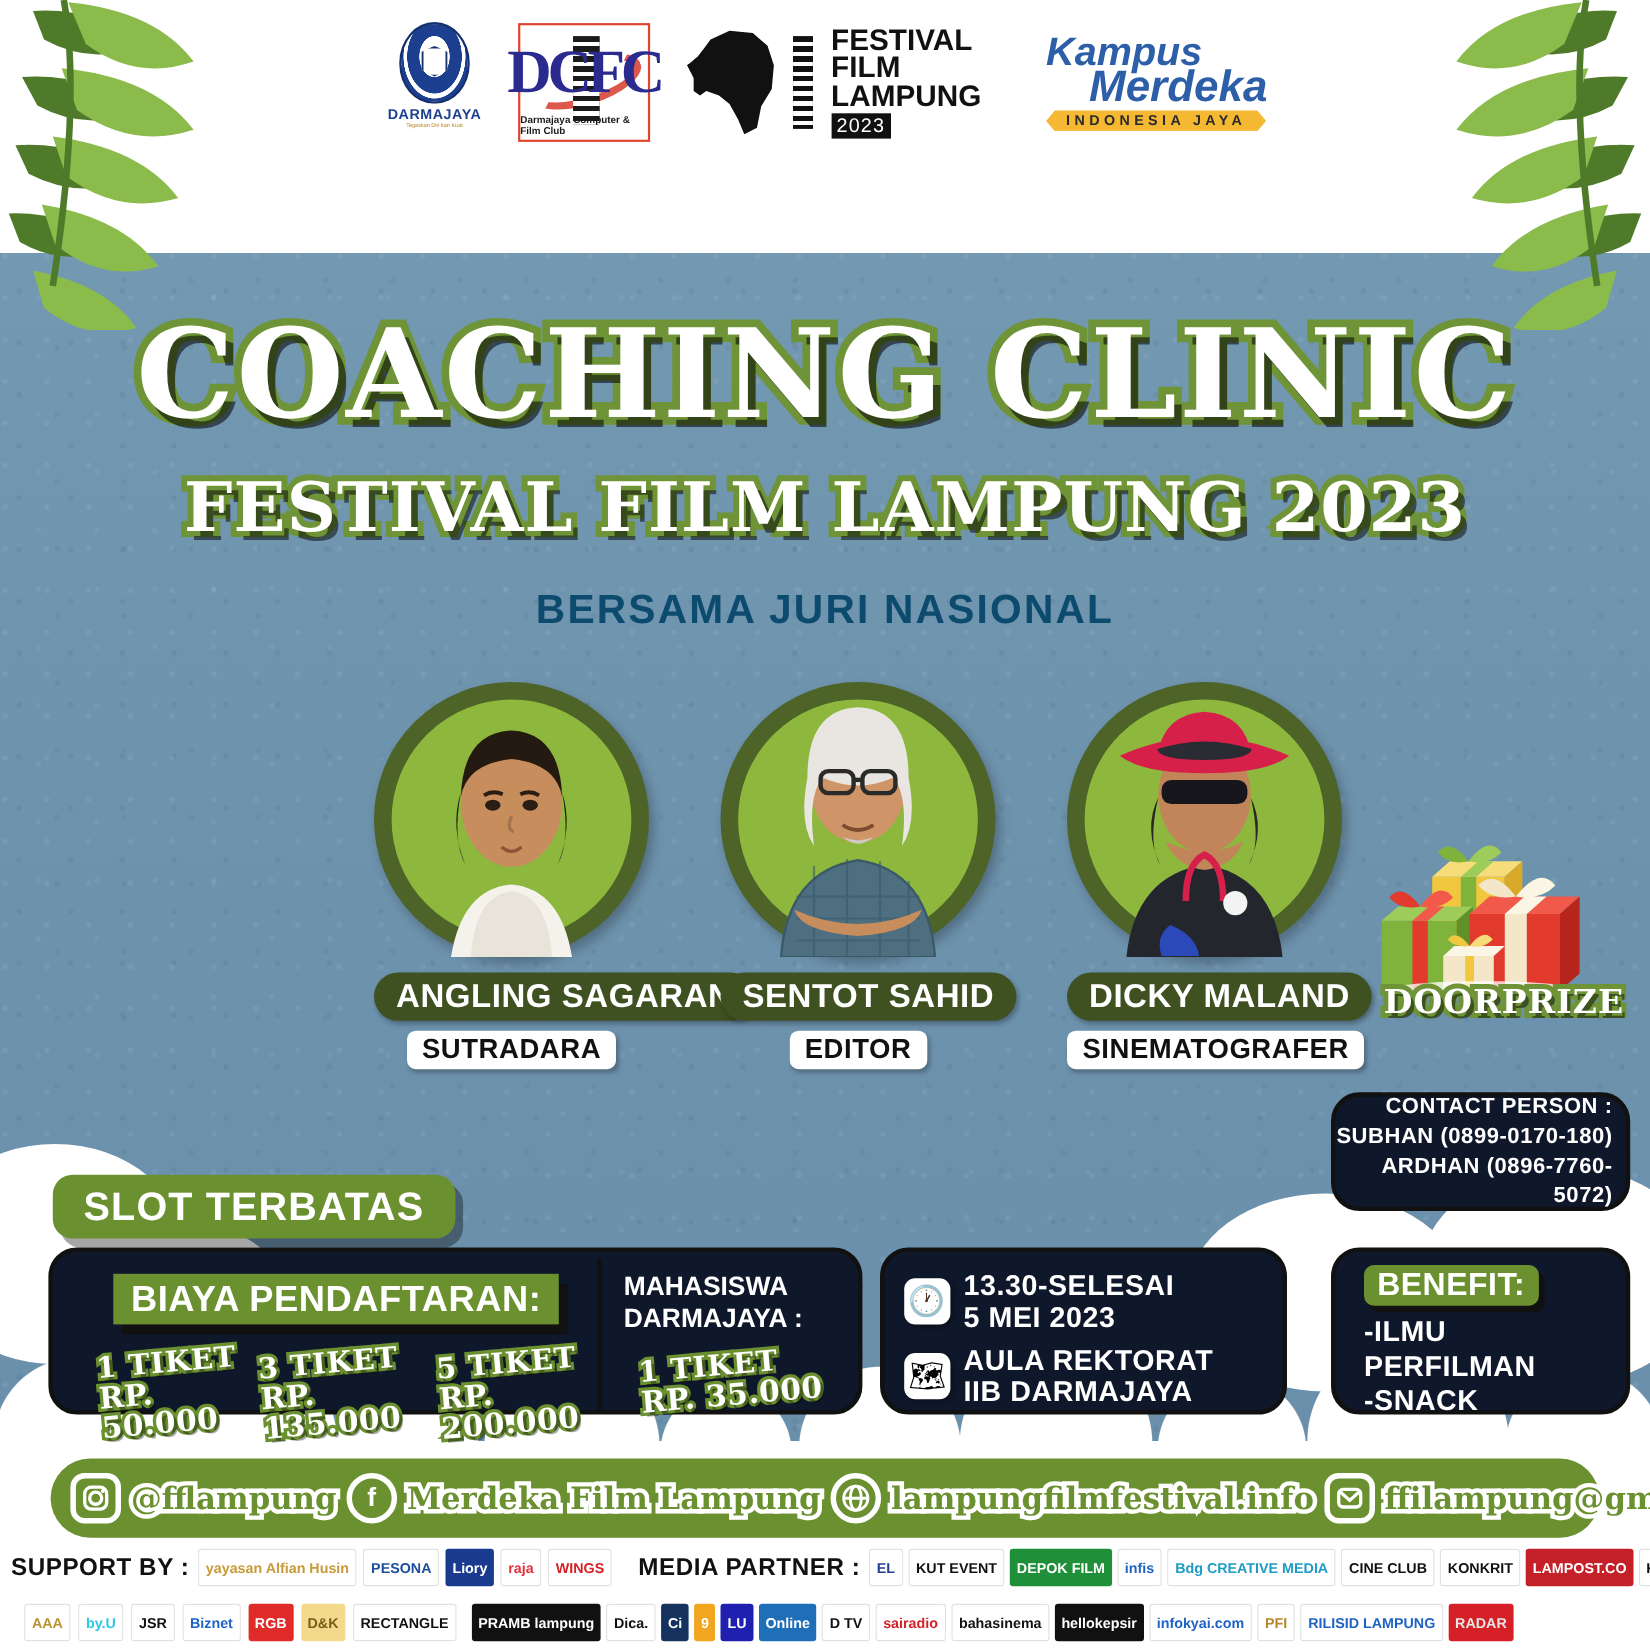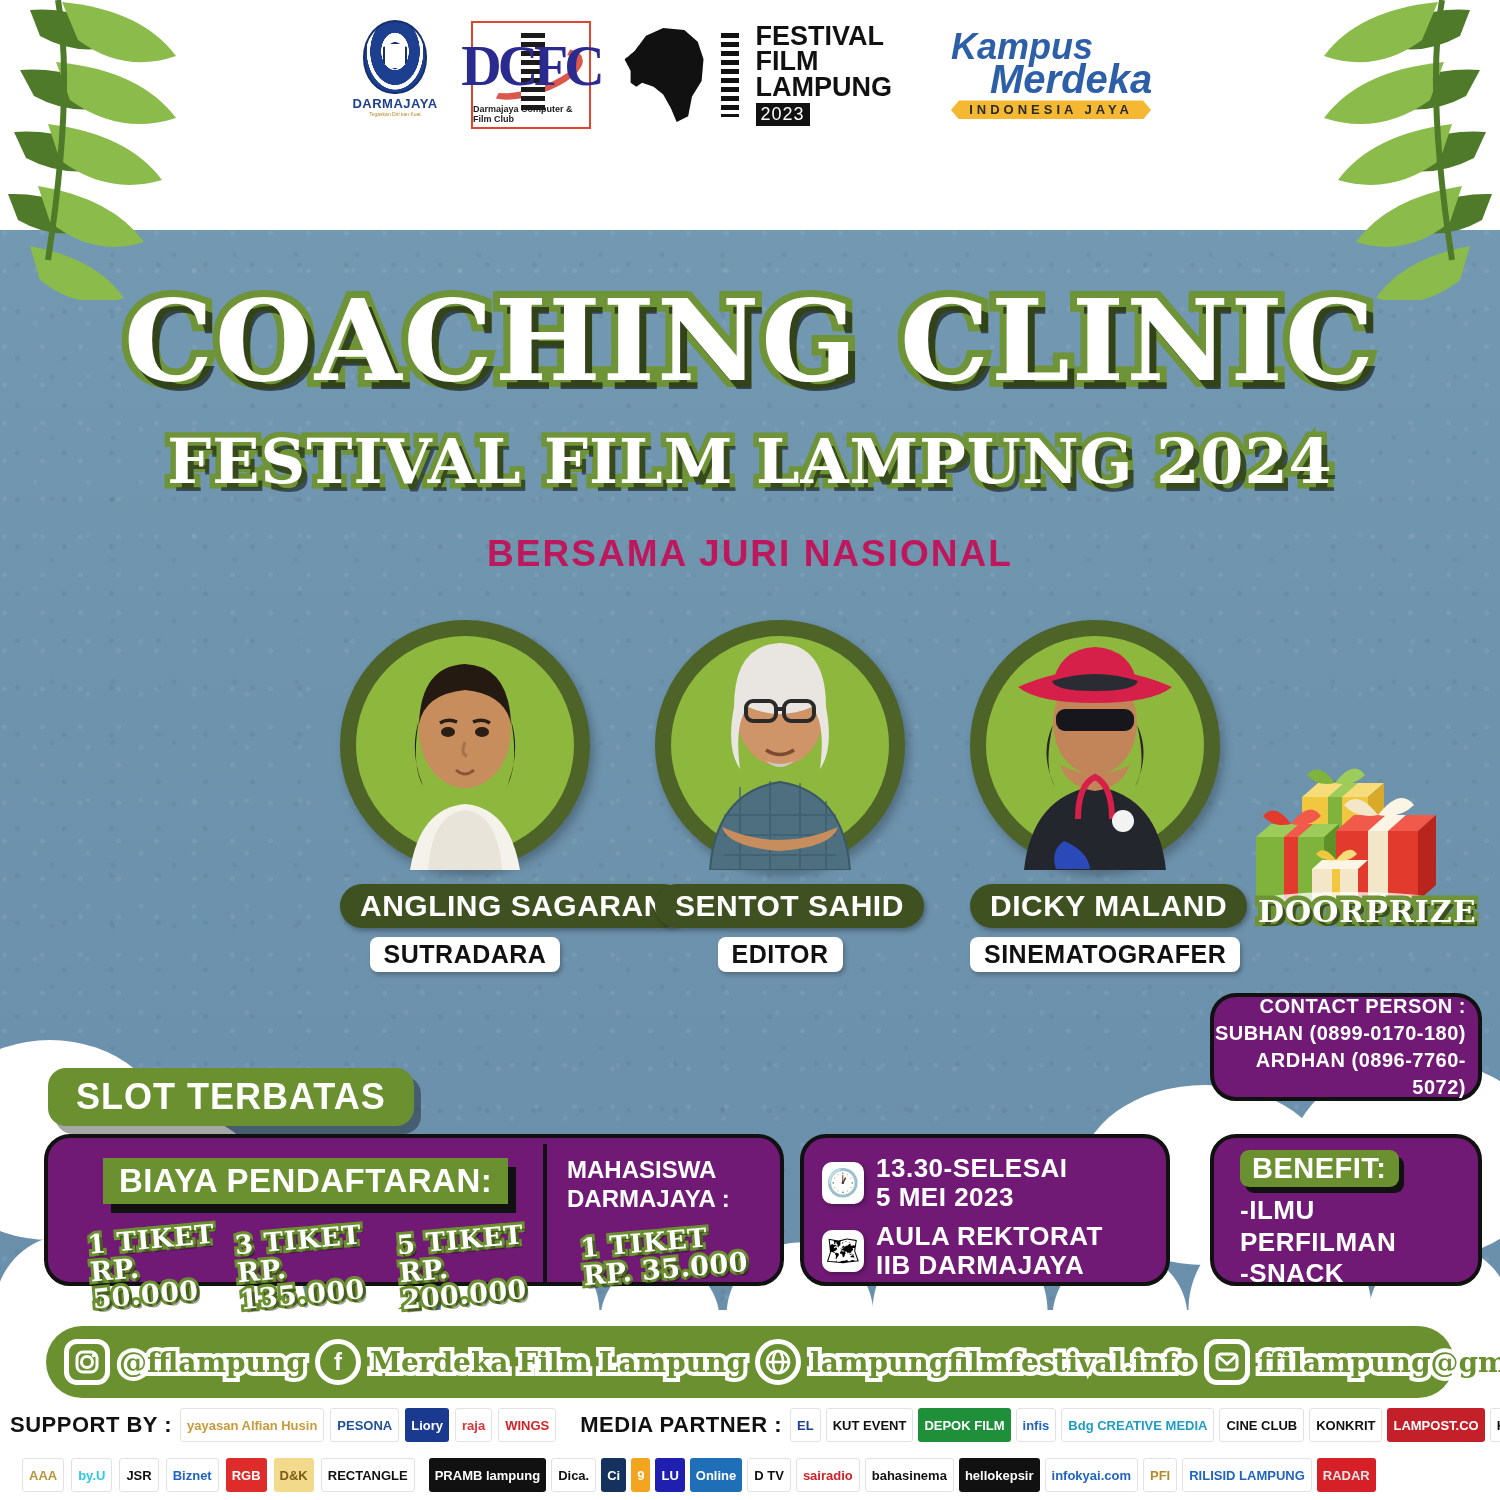--- a/index.html
+++ b/index.html
@@ -142,21 +142,21 @@
     text-shadow:7px 9px 0 rgba(0,0,0,.55);
   }
   .t-sub {
     font-family:"DejaVu Serif", serif;
     font-size:62px; font-weight:bold; letter-spacing:1px; color:#ffffff;
     display:inline-block; margin-top:34px; line-height:1;
     -webkit-text-stroke:11px #6f9438; paint-order:stroke fill;
     text-shadow:6px 8px 0 rgba(0,0,0,.5);
   }
   .t-bersama {
-    margin-top:40px; font-size:37px; font-weight:bold; color:#be185d; letter-spacing:2px;
+    margin-top:40px; font-size:37px; font-weight:bold; color:#0c4a6e; letter-spacing:2px;
     font-family:"Liberation Sans Narrow","Liberation Sans",sans-serif;
   }
 
   
   .jury-row { position:absolute; left:340px; top:620px; width:880px; display:flex; justify-content:space-between; z-index:6; }
   .jury { width:250px; text-align:center; }
   .portrait {
     width:250px; height:250px; border-radius:50%;
     background:#8db83d; border:16px solid #4e6328;
     margin:0 auto; position:relative; overflow:visible;
@@ -180,21 +180,21 @@
   .doorprize { position:absolute; left:1240px; top:745px; width:220px; height:180px; z-index:6; }
   .dp-label {
     position:absolute; left:18px; bottom:-4px; width:190px; text-align:center;
     font-family:"DejaVu Serif", serif; font-size:30px; font-weight:bold; color:#fff;
     -webkit-text-stroke:9px #6f9438; paint-order:stroke fill; letter-spacing:1px;
     text-shadow:3px 4px 0 rgba(0,0,0,.45);
   }
 
   
   .panel {
-    position:absolute; background:#701a75; border:4px solid #111; border-radius:26px; z-index:6;
+    position:absolute; background:#0f172a; border:4px solid #111; border-radius:26px; z-index:6;
   }
   .slot-pill {
     position:absolute; left:48px; top:1068px; background:#6b9030; color:#fff;
     font-size:36px; font-weight:bold; letter-spacing:1px; padding:8px 28px; border-radius:18px;
     font-family:"Liberation Sans Narrow","Liberation Sans",sans-serif; z-index:7;
     box-shadow:7px 8px 0 rgba(0,0,0,.35);
   }
   .price-panel { left:44px; top:1134px; width:740px; height:152px; }
   .price-left { position:absolute; left:0; top:0; width:495px; height:100%; }
   .price-div { position:absolute; left:495px; top:6px; width:4px; height:138px; background:#111; }
@@ -353,21 +353,21 @@
     <div class="logo-km">
       <div class="km-l1">Kampus</div>
       <div class="km-l2">Merdeka</div>
       <div class="km-ribbon">INDONESIA JAYA</div>
     </div>
 
   </div>
 
   <div class="title-wrap">
     <div class="t-main">COACHING CLINIC</div>
-    <div><span class="t-sub">FESTIVAL FILM LAMPUNG 2024</span></div>
+    <div><span class="t-sub">FESTIVAL FILM LAMPUNG 2023</span></div>
     <div class="t-bersama">BERSAMA JURI NASIONAL</div>
   </div>
 
   <div class="jury-row">
 
     <div class="jury">
       <div class="portrait">
         <svg class="face" width="190" height="250" viewBox="0 0 190 250">
           <path d="M40 250 q10-62 55-66 q45 4 55 66 z" fill="#f5f2ec"></path>
           <path d="M58 250 q4-56 37-60 q33 4 37 60 z" fill="#e9e4da"></path>

